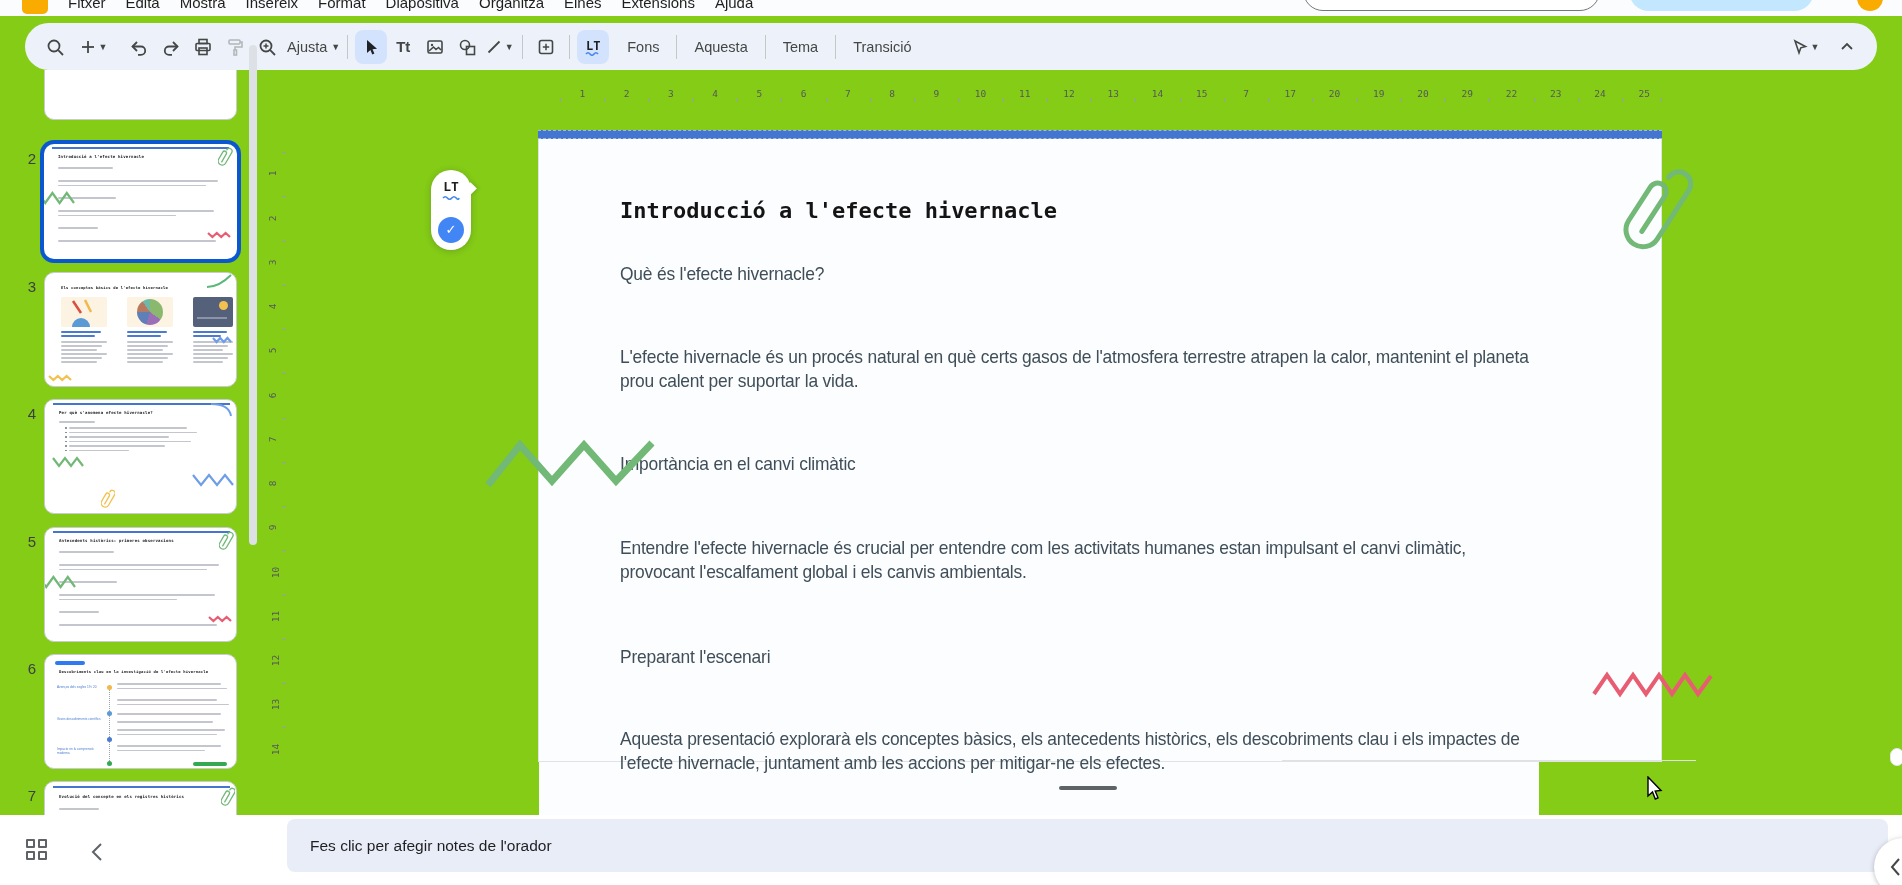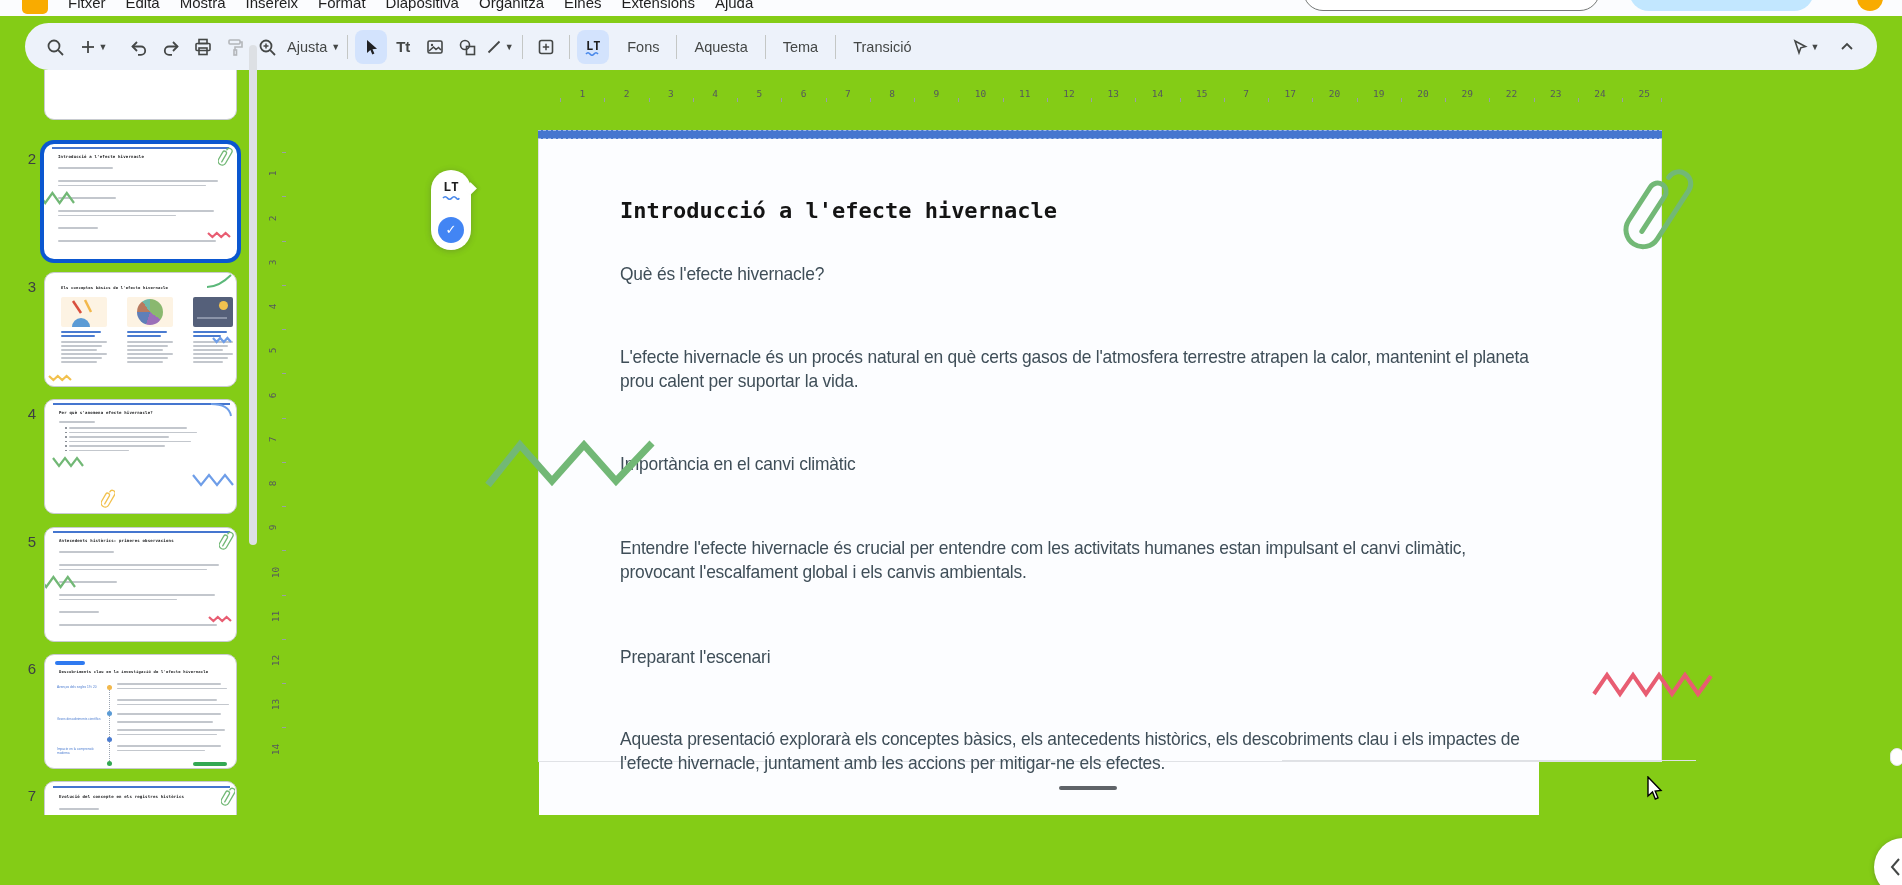--- a/index.html
+++ b/index.html
@@ -522,20 +522,34 @@
       <div id="lt-check">✓</div>
     </div>
 
     <svg class="abs" style="left:1383px; top:706px" width="20" height="26" viewBox="0 0 20 26">
       <path d="M3 1 L3 20 L7.5 16 L10.3 23 L13 21.8 L10.2 15 L16 14.5 Z" fill="#fff" stroke="#000" stroke-width="1.4"></path>
     </svg>
   </div>
 
   <div id="scroll-thumb-right"></div>
 
+  <div id="notes-bar">
+    <div id="grid-icon">
+        <span></span>
+        <span></span>
+        <span></span>
+        <span></span>
+      </div>
+    <svg class="abs" style="left:88px; top:26px" width="18" height="22" viewBox="0 0 18 22">
+      <polyline points="13,3 5,11 13,19" fill="none" stroke="#5f6368" stroke-width="2"></polyline>
+    </svg>
+    <div id="notes-pill">
+      <div id="notes-text">Fes clic per afegir notes de l'orador</div>
+    </div>
+  </div>
 
   <div id="fab">
     <svg class="abs" style="left:14px; top:18px" width="16" height="22" viewBox="0 0 16 22">
       <polyline points="11,3 4,11 11,19" fill="none" stroke="#444746" stroke-width="2"></polyline>
     </svg>
   </div>
 
 </div>
 
 </body></html>

